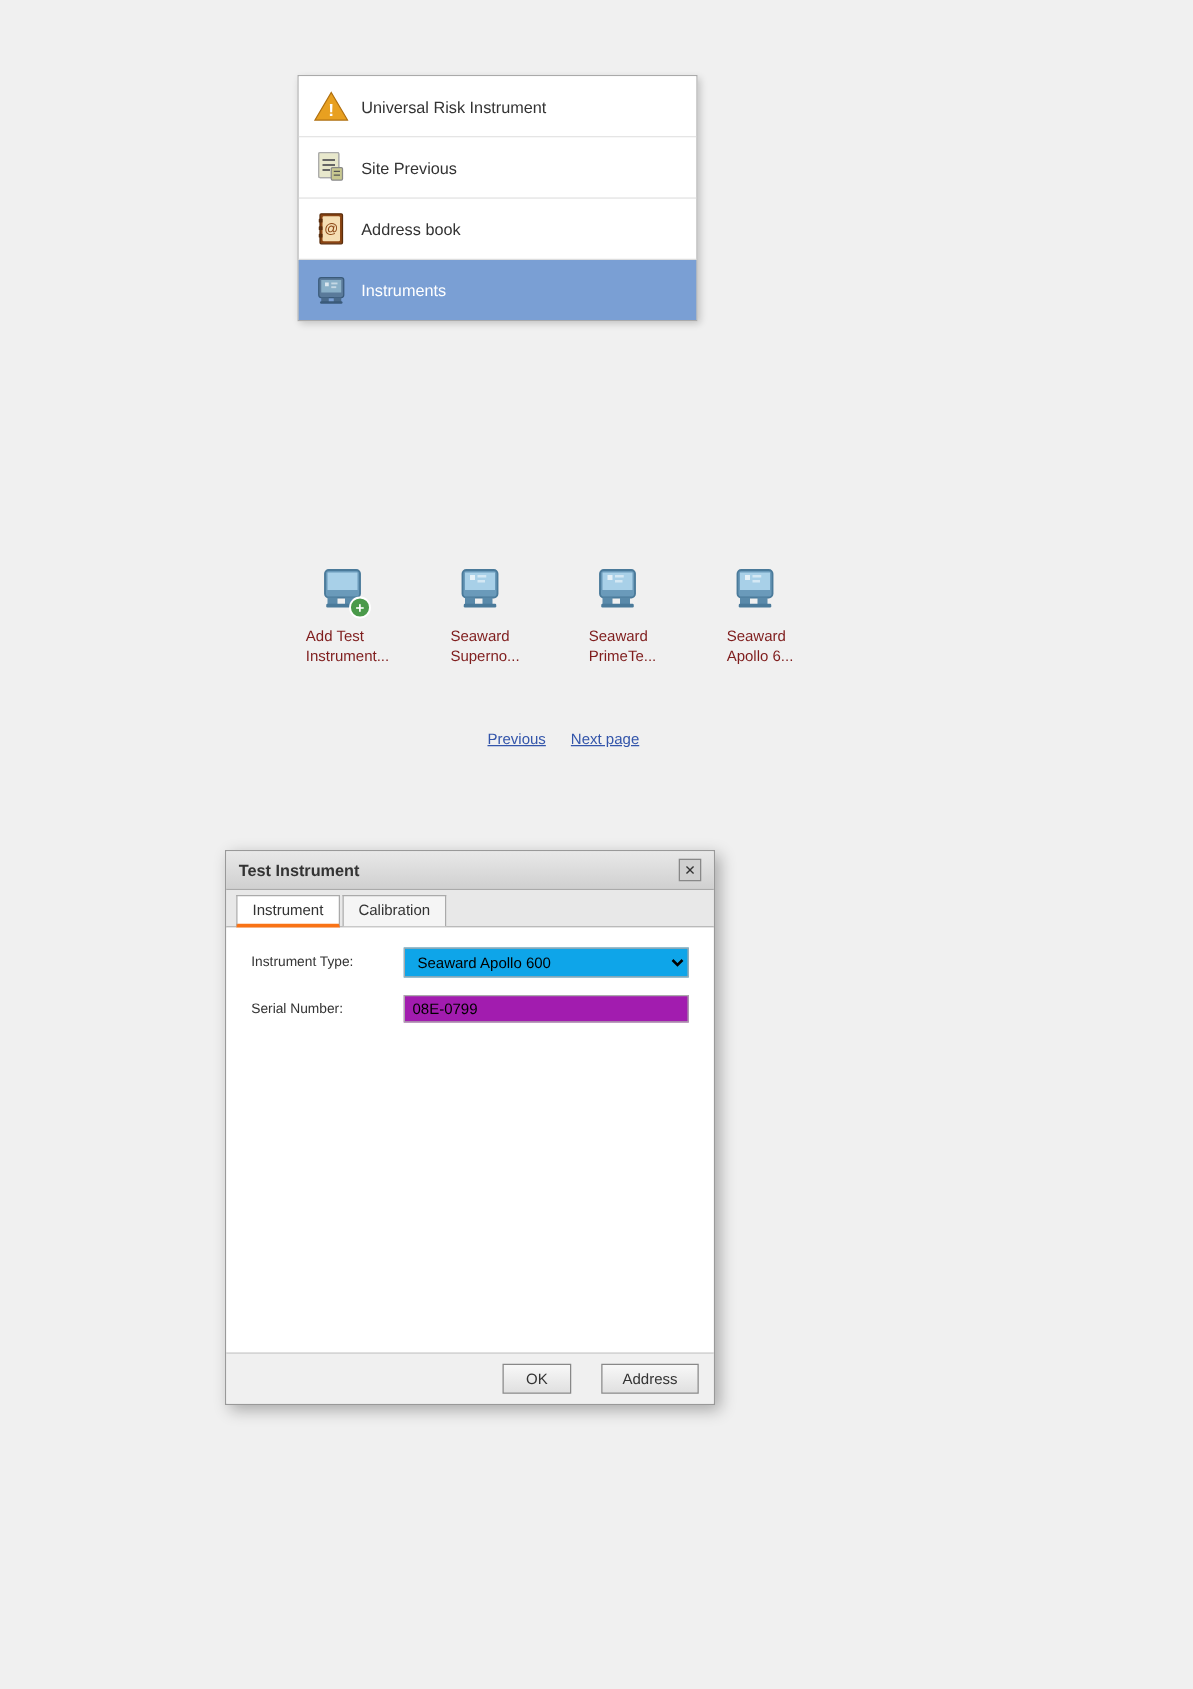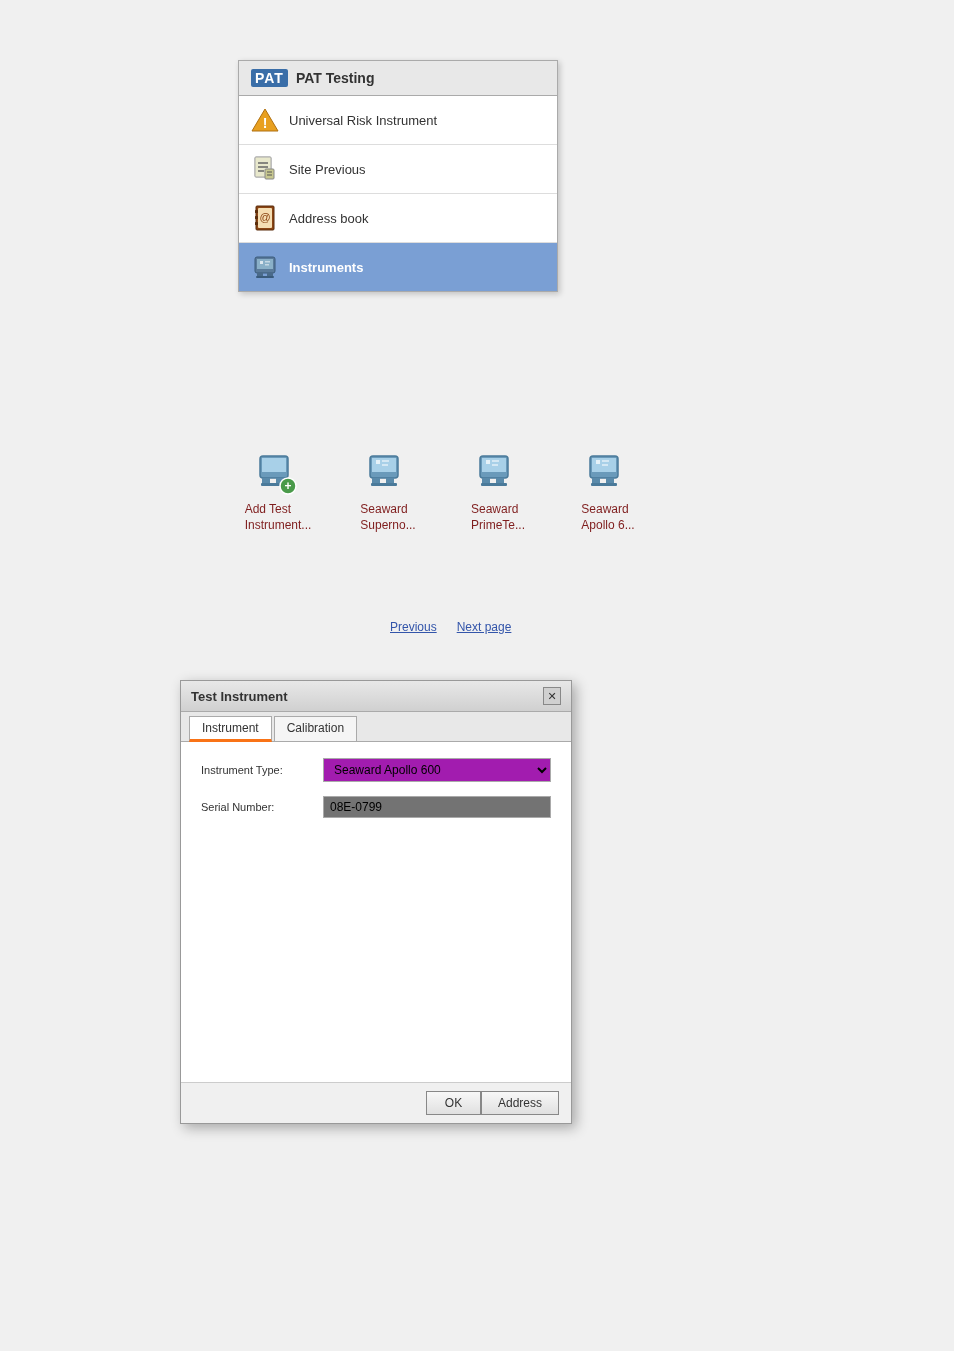--- a/index.html
+++ b/index.html
@@ -61,21 +61,21 @@
       align-items: center;
       justify-content: center;
       font-size: 20px;
       flex-shrink: 0;
     }
     .menu-item-label {
       font-size: 13px;
       color: #333;
     }
     .menu-item.instruments .menu-item-label {
-      font-weight: bold;
+      font-weight: normal;
     }
     .menu-item.instruments {
       background: #7a9fd4;
     }
     .menu-item.instruments .menu-item-label {
       color: white;
     }
 
     
     .instruments-section {
@@ -108,21 +108,21 @@
 
     
     .device-svg {
       width: 48px;
       height: 48px;
     }
 
     
     .pagination-area {
       position: absolute;
-      top: 620px;
+      top: 584px;
       left: 390px;
       display: flex;
       gap: 20px;
     }
     .pagination-link {
       text-decoration: underline;
       color: #3355aa;
       font-size: 12px;
       cursor: pointer;
     }
@@ -201,56 +201,52 @@
       font-size: 11px;
       color: #333;
       width: 110px;
       flex-shrink: 0;
     }
     .dialog-field-input {
       flex: 1;
       padding: 3px 6px;
       border: 1px solid #aaa;
       font-size: 12px;
-      background: #737373;
+      background: #a21caf;
     }
     .dialog-field-select {
       flex: 1;
       padding: 3px 6px;
       border: 1px solid #aaa;
       font-size: 12px;
-      background: #a21caf;
+      background: #0ea5e9;
       appearance: auto;
     }
     .dialog-footer {
       background: #f0f0f0;
       border-top: 1px solid #ccc;
       padding: 8px 12px;
       display: flex;
       justify-content: flex-end;
-      gap: 0;
+      gap: 24px;
     }
     .dialog-btn {
       padding: 4px 16px;
       font-size: 12px;
       border: 1px solid #888;
       background: linear-gradient(to bottom, #f8f8f8, #e0e0e0);
       cursor: pointer;
       color: #333;
       min-width: 55px;
     }
   </style>
 </head>
 <body>
 
 <div class="menu-panel">
-  <div class="menu-header">
-    <span class="menu-header-logo">PAT</span>
-    <span class="menu-header-title">PAT Testing</span>
-  </div>
 
   <div class="menu-item">
     <div class="menu-item-icon">
       <svg width="28" height="28" viewBox="0 0 28 28">
         <polygon points="14,3 27,25 1,25" fill="#e8a020" stroke="#b07010" stroke-width="1"></polygon>
         <text x="14" y="22" text-anchor="middle" font-size="14" font-weight="bold" fill="white">!</text>
       </svg>
     </div>
     <span class="menu-item-label">Universal Risk Instrument</span>
   </div>

